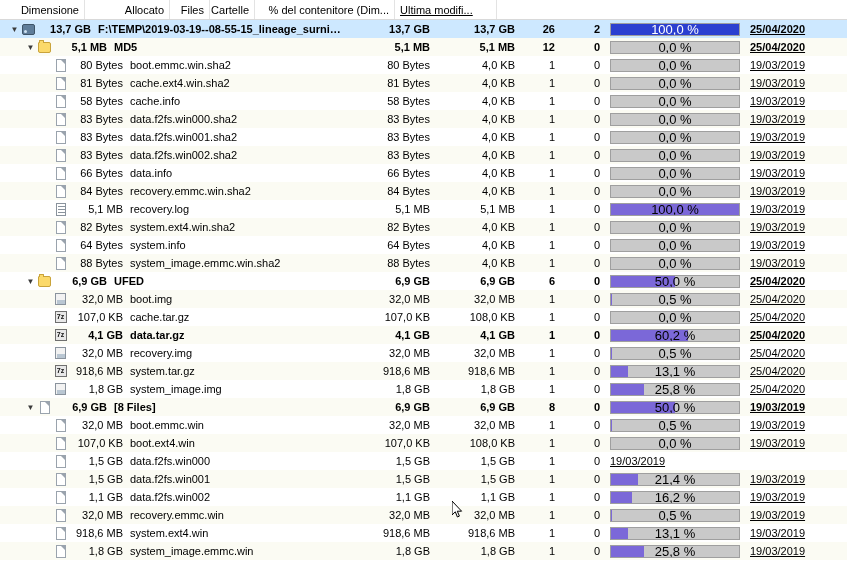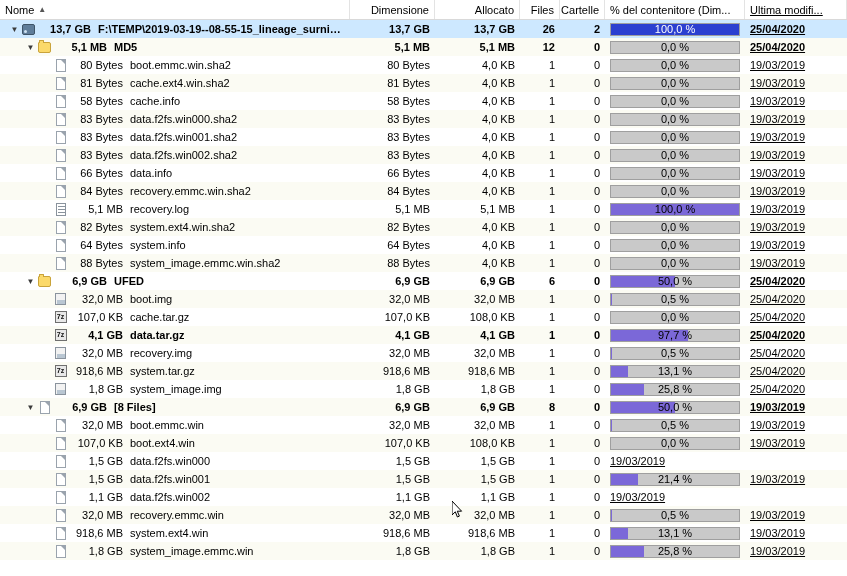--- a/index.html
+++ b/index.html
@@ -71,21 +71,21 @@
   }
   .cell.right { justify-content: flex-end; }
   .bold { font-weight: bold; }
 
   
   .c-name   { width: 350px; }
   .c-dim    { width: 85px; }
   .c-alloc  { width: 85px; text-align: center; }
   .c-files  { width: 40px; }
   .c-fold   { width: 45px; }
-  .c-pct    { width: 140px; }
+  .c-pct    { width: 140px; justify-content: flex-end; }
   .c-mod    { width: 102px; text-decoration: underline; }
 
   
   .name-inner {
     display: flex;
     align-items: center;
     width: 100%;
     height: 100%;
   }
   .twisty {
@@ -236,46 +236,43 @@
     left: 0; top: 0; bottom: 0;
     background: #7b68d8;
   }
   .pctfill.full { background: #2b3fd0; }
   .pcttext {
     position: absolute;
     left: 0; right: 0; top: 0; bottom: 0;
     display: flex;
     align-items: center;
     justify-content: center;
-    font-size: 11px;
+    font-size: 13px;
     color: #000;
+    text-decoration: underline;
   }
   .pcttext.onfull { color: #ffffff; }
 
   
   .cursor {
     position: absolute;
     left: 452px;
     top: 501px;
     width: 11px;
     height: 17px;
     pointer-events: none;
     z-index: 50;
   }
 </style>
 </head>
 <body>
 
 <div class="app">
 
   <div class="header">
-    <div class="hcell c-name">
-      <span>Nome</span>
-      <span class="sort-arrow">▲</span>
-    </div>
     <div class="hcell c-dim right">
       <span>Dimensione</span>
     </div>
     <div class="hcell c-alloc right">
       <span>Allocato</span>
     </div>
     <div class="hcell c-files right">
       <span>Files</span>
     </div>
     <div class="hcell c-fold right">
@@ -692,21 +689,21 @@
             <span class="label-txt">data.tar.gz</span>
           </div>
         </div>
         <div class="cell c-dim right bold">4,1 GB</div>
         <div class="cell c-alloc right bold">4,1 GB</div>
         <div class="cell c-files right bold">1</div>
         <div class="cell c-fold right bold">0</div>
         <div class="cell c-pct">
           <div class="pctwrap">
             <div class="pctfill" style="width:60.2%"></div>
-            <div class="pcttext">97,7 %</div>
+            <div class="pcttext">60,2 %</div>
           </div>
         </div>
         <div class="cell c-mod bold">25/04/2020</div>
       </div>
       <div class="row">
         <div class="cell c-name" style="padding-left:40px">
           <div class="name-inner">
             <span class="twisty empty"></span>
             <span class="icon">
               <span class="ic-img"></span>
@@ -890,20 +887,26 @@
               <span class="ic-file"></span>
             </span>
             <span class="size-txt">1,1 GB</span>
             <span class="label-txt">data.f2fs.win002</span>
           </div>
         </div>
         <div class="cell c-dim right">1,1 GB</div>
         <div class="cell c-alloc right">1,1 GB</div>
         <div class="cell c-files right">1</div>
         <div class="cell c-fold right">0</div>
+        <div class="cell c-pct">
+          <div class="pctwrap">
+            <div class="pctfill" style="width:16.2%"></div>
+            <div class="pcttext">16,2 %</div>
+          </div>
+        </div>
         <div class="cell c-mod">19/03/2019</div>
       </div>
       <div class="row alt">
         <div class="cell c-name" style="padding-left:40px">
           <div class="name-inner">
             <span class="twisty empty"></span>
             <span class="icon">
               <span class="ic-file"></span>
             </span>
             <span class="size-txt">32,0 MB</span>

